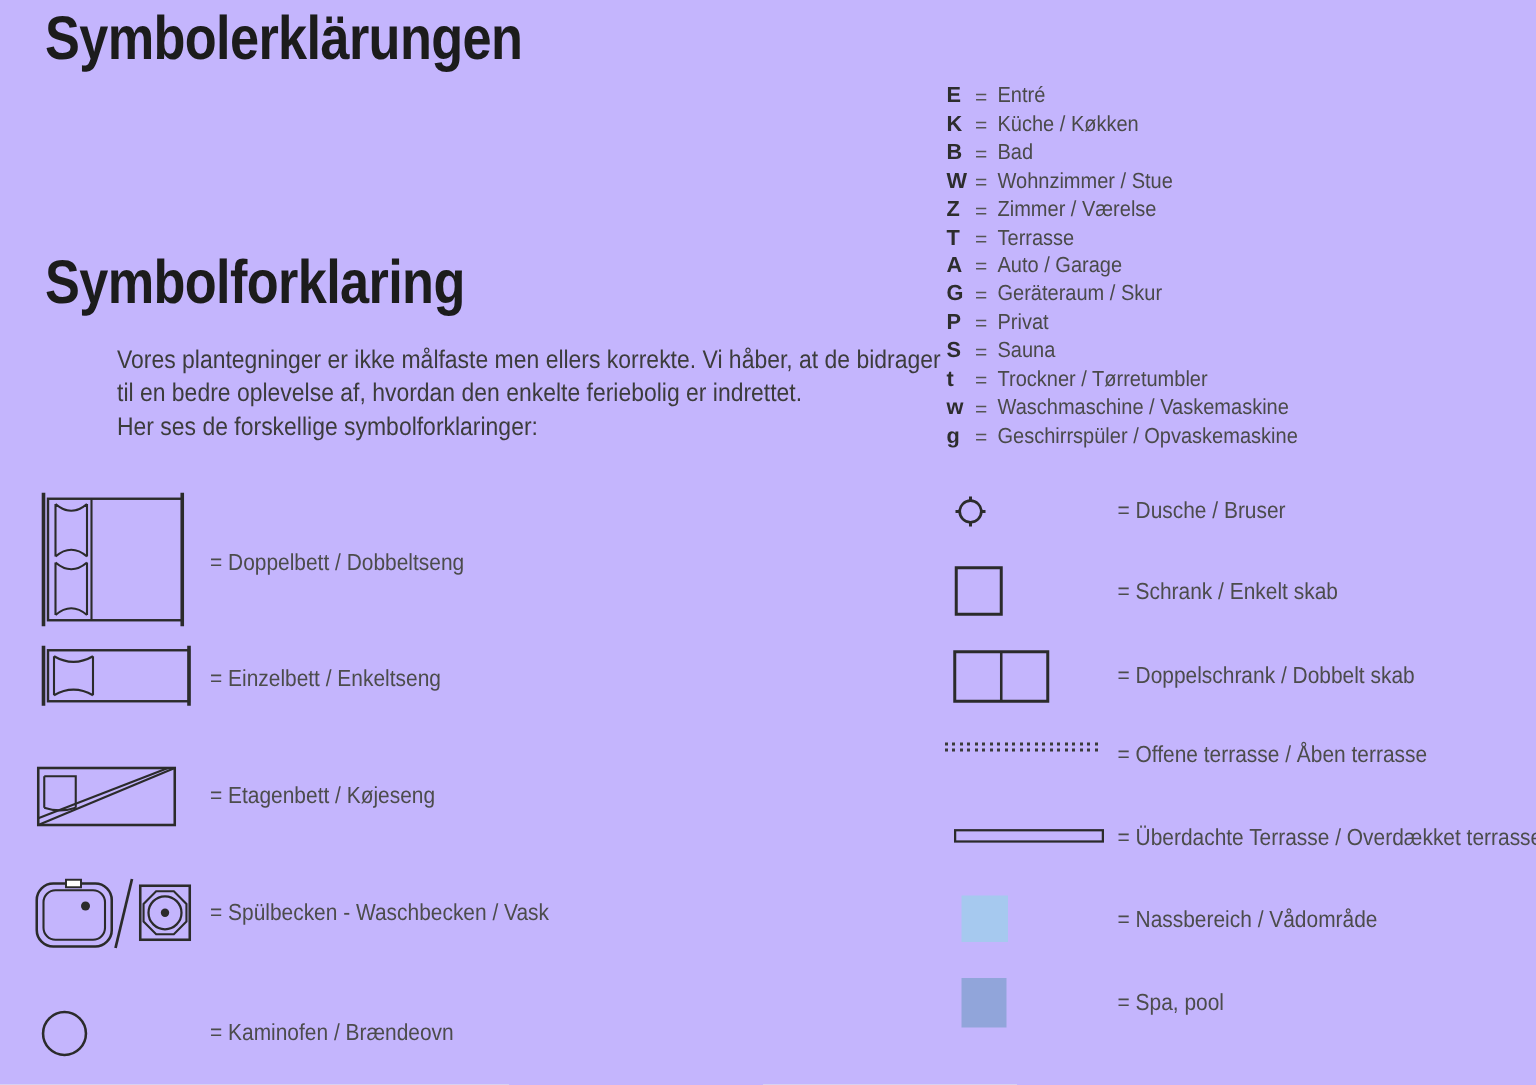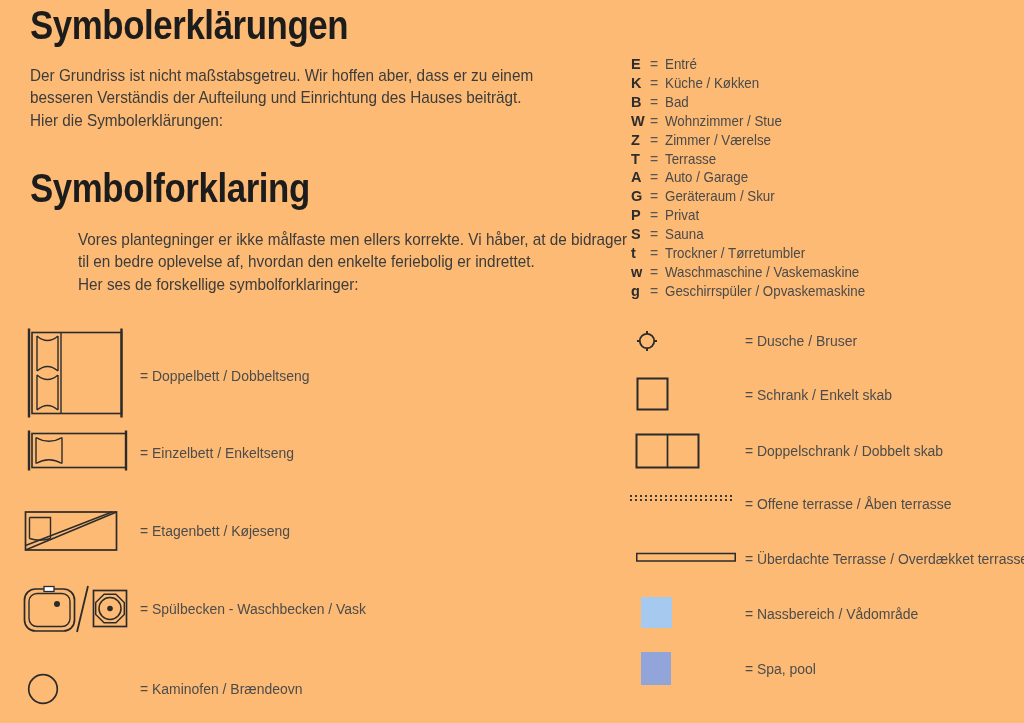--- a/index.html
+++ b/index.html
@@ -1,18 +1,18 @@
 <!DOCTYPE html>
 <html><head>
 <meta charset="utf-8">
 <style>
   * { margin:0; padding:0; box-sizing:border-box; }
   html,body { background:#e8e8e8; }
   .page {
-    position:relative; width:1024px; height:723px; background:#fdba74;
+    position:relative; width:1024px; height:723px; background:#c4b5fd;
     font-family:"Liberation Sans", sans-serif; overflow:hidden;
     color:#3d3d3d;
   }
   .abs { position:absolute; }
   .cond { transform:scaleX(0.9); transform-origin:0 50%; white-space:nowrap; }
   .cond85 { transform:scaleX(0.85); transform-origin:0 50%; white-space:nowrap; }
   h1.title {
     font-size:41px; font-weight:700; color:#1c1c1c; letter-spacing:-0.5px;
     line-height:46px;
   }
@@ -28,25 +28,20 @@
   .dotline { width:104px; height:2px; margin-bottom:2px;
     background:repeating-linear-gradient(to right, #3a3a3a 0 2px, transparent 2px 5px); }
   .bluebox { display:block; }
 </style>
 </head>
 <body>
 
 <div class="page">
 
   <h1 class="title cond85 abs" style="left:30px; top:2px;">Symbolerklärungen</h1>
-  <div class="abs" style="left:30px; top:65px;">
-    <div class="body-line cond">Der Grundriss ist nicht maßstabsgetreu. Wir hoffen aber, dass er zu einem</div>
-    <div class="body-line cond">besseren Verständis der Aufteilung und Einrichtung des Hauses beiträgt.</div>
-    <div class="body-line cond">Hier die Symbolerklärungen:</div>
-  </div>
 
   <h1 class="title cond85 abs" style="left:30px; top:165px;">Symbolforklaring</h1>
   <div class="abs" style="left:30px; top:229px;margin-left:48px;">
     <div class="body-line cond">Vores plantegninger er ikke målfaste men ellers korrekte. Vi håber, at de bidrager</div>
     <div class="body-line cond">til en bedre oplevelse af, hvordan den enkelte feriebolig er indrettet.</div>
     <div class="body-line cond">Her ses de forskellige symbolforklaringer:</div>
   </div>
 
   <div class="abs abbr-list">
     <div class="abbr-row">

